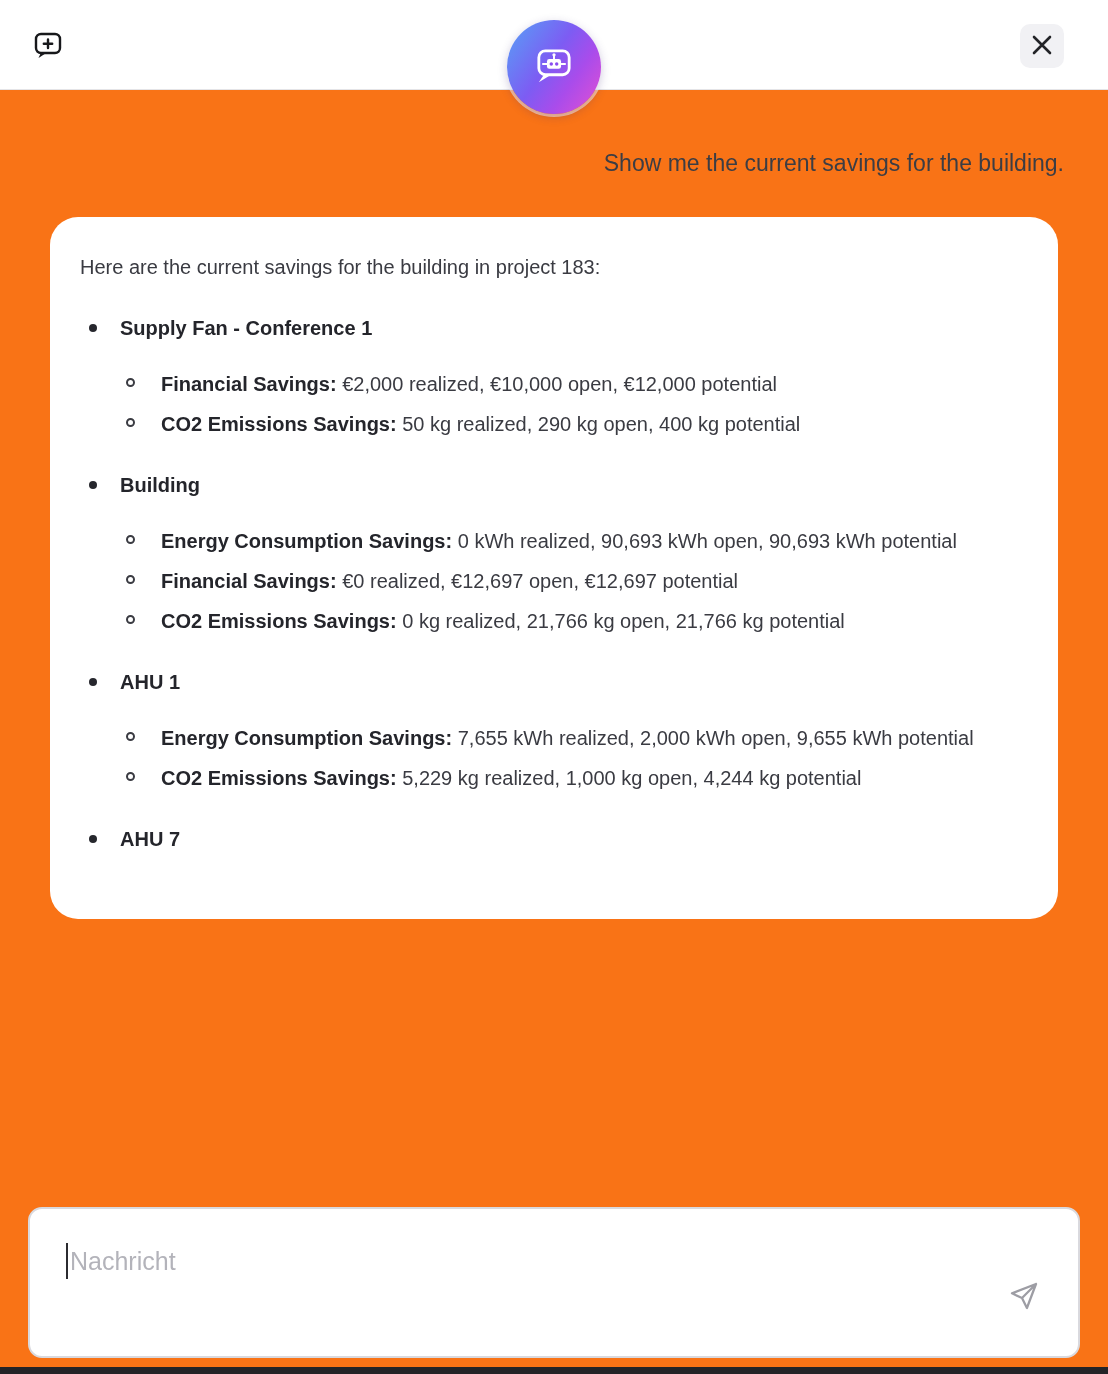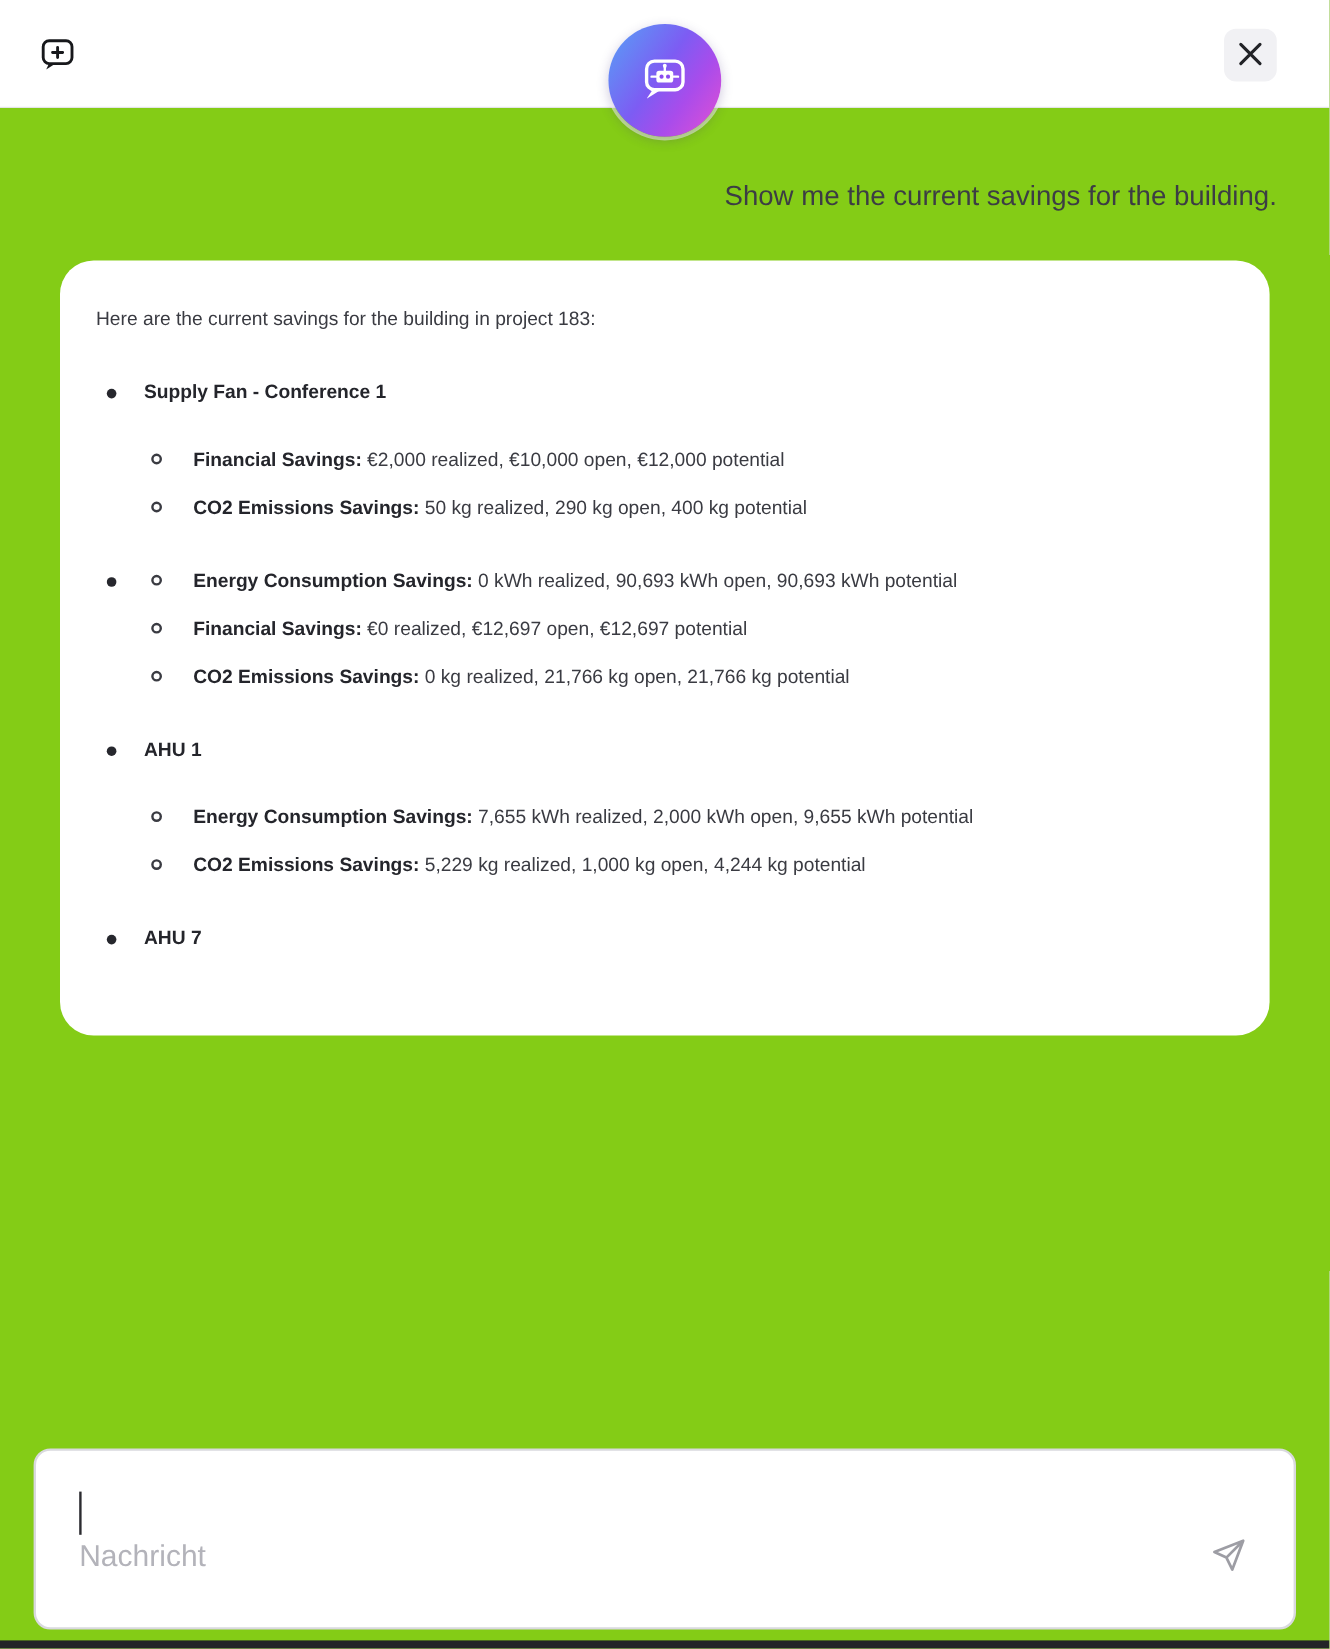--- a/index.html
+++ b/index.html
@@ -3,21 +3,21 @@
 <meta charset="utf-8">
 <style>
   * { margin:0; padding:0; box-sizing:border-box; }
   html,body { background:#dcdce0; }
   body { font-family:"Liberation Sans","DejaVu Sans",sans-serif; }
 
   .screen {
     position:relative;
     width:1108px; height:1374px;
     margin:0 auto;
-    background:#84cc16;
+    background:#f97316;
     overflow:hidden;
   }
 
   
   .header {
     position:absolute; top:0; left:0; right:0; height:90px;
     background:#ffffff;
     border-bottom:1px solid #e4e4e7;
     z-index:4;
   }
@@ -51,21 +51,21 @@
     text-align:right;
     font-size:23px; line-height:32px;
     color:#3c3d44;
   }
 
   .assistant-card {
     margin:38px 50px 0 50px;
     background:#ffffff;
     border-radius:28px;
     padding:30px 34px 44px 30px;
-    font-size:16px; line-height:40px;
+    font-size:20px; line-height:40px;
     color:#3a3b42;
   }
   .assistant-card .intro { margin-bottom:16px; }
 
   ul.l1 { list-style:none; }
   ul.l1 > li { position:relative; padding-left:40px; margin-bottom:16px;margin-top:21px; }
   ul.l1 > li:last-child { margin-bottom:0; }
   ul.l1 > li > .dot1 {
     position:absolute; left:9px; top:16px;
     width:8px; height:8px; border-radius:50%; background:#26272d;
@@ -85,21 +85,20 @@
   .composer {
     position:absolute; left:28px; right:28px; bottom:16px; height:151px;
     background:#ffffff;
     border:2px solid #d9d9de;
     border-radius:14px;
     z-index:10;
   }
   .composer-inner {
     display:flex; align-items:flex-start;
     padding:34px 20px 0 36px;
-    flex-direction:column;
   }
   .caret {
     width:2px; height:36px; background:#2b2b30; margin-right:2px;
     animation:blink 1.1s steps(1) infinite;
   }
   @keyframes blink { 50% { opacity:0; } }
   .placeholder {
     font-size:25px; line-height:36px; color:#b3b3ba;
   }
   .send-btn {
@@ -167,20 +166,21 @@
           <span class="dot1"></span>
           <div class="item-title">Supply Fan - Conference 1</div>
           <ul class="l2">
             <li><span class="dot2"></span><span class="d-label">Financial Savings:</span><span> €2,000 realized, €10,000 open, €12,000 potential</span></li>
             <li><span class="dot2"></span><span class="d-label">CO2 Emissions Savings:</span><span> 50 kg realized, 290 kg open, 400 kg potential</span></li>
           </ul>
         </li>
 
         <li>
           <span class="dot1"></span>
+          <div class="item-title">Building</div>
           <ul class="l2">
             <li><span class="dot2"></span><span class="d-label">Energy Consumption Savings:</span><span> 0 kWh realized, 90,693 kWh open, 90,693 kWh potential</span></li>
             <li><span class="dot2"></span><span class="d-label">Financial Savings:</span><span> €0 realized, €12,697 open, €12,697 potential</span></li>
             <li><span class="dot2"></span><span class="d-label">CO2 Emissions Savings:</span><span> 0 kg realized, 21,766 kg open, 21,766 kg potential</span></li>
           </ul>
         </li>
 
         <li>
           <span class="dot1"></span>
           <div class="item-title">AHU 1</div>

